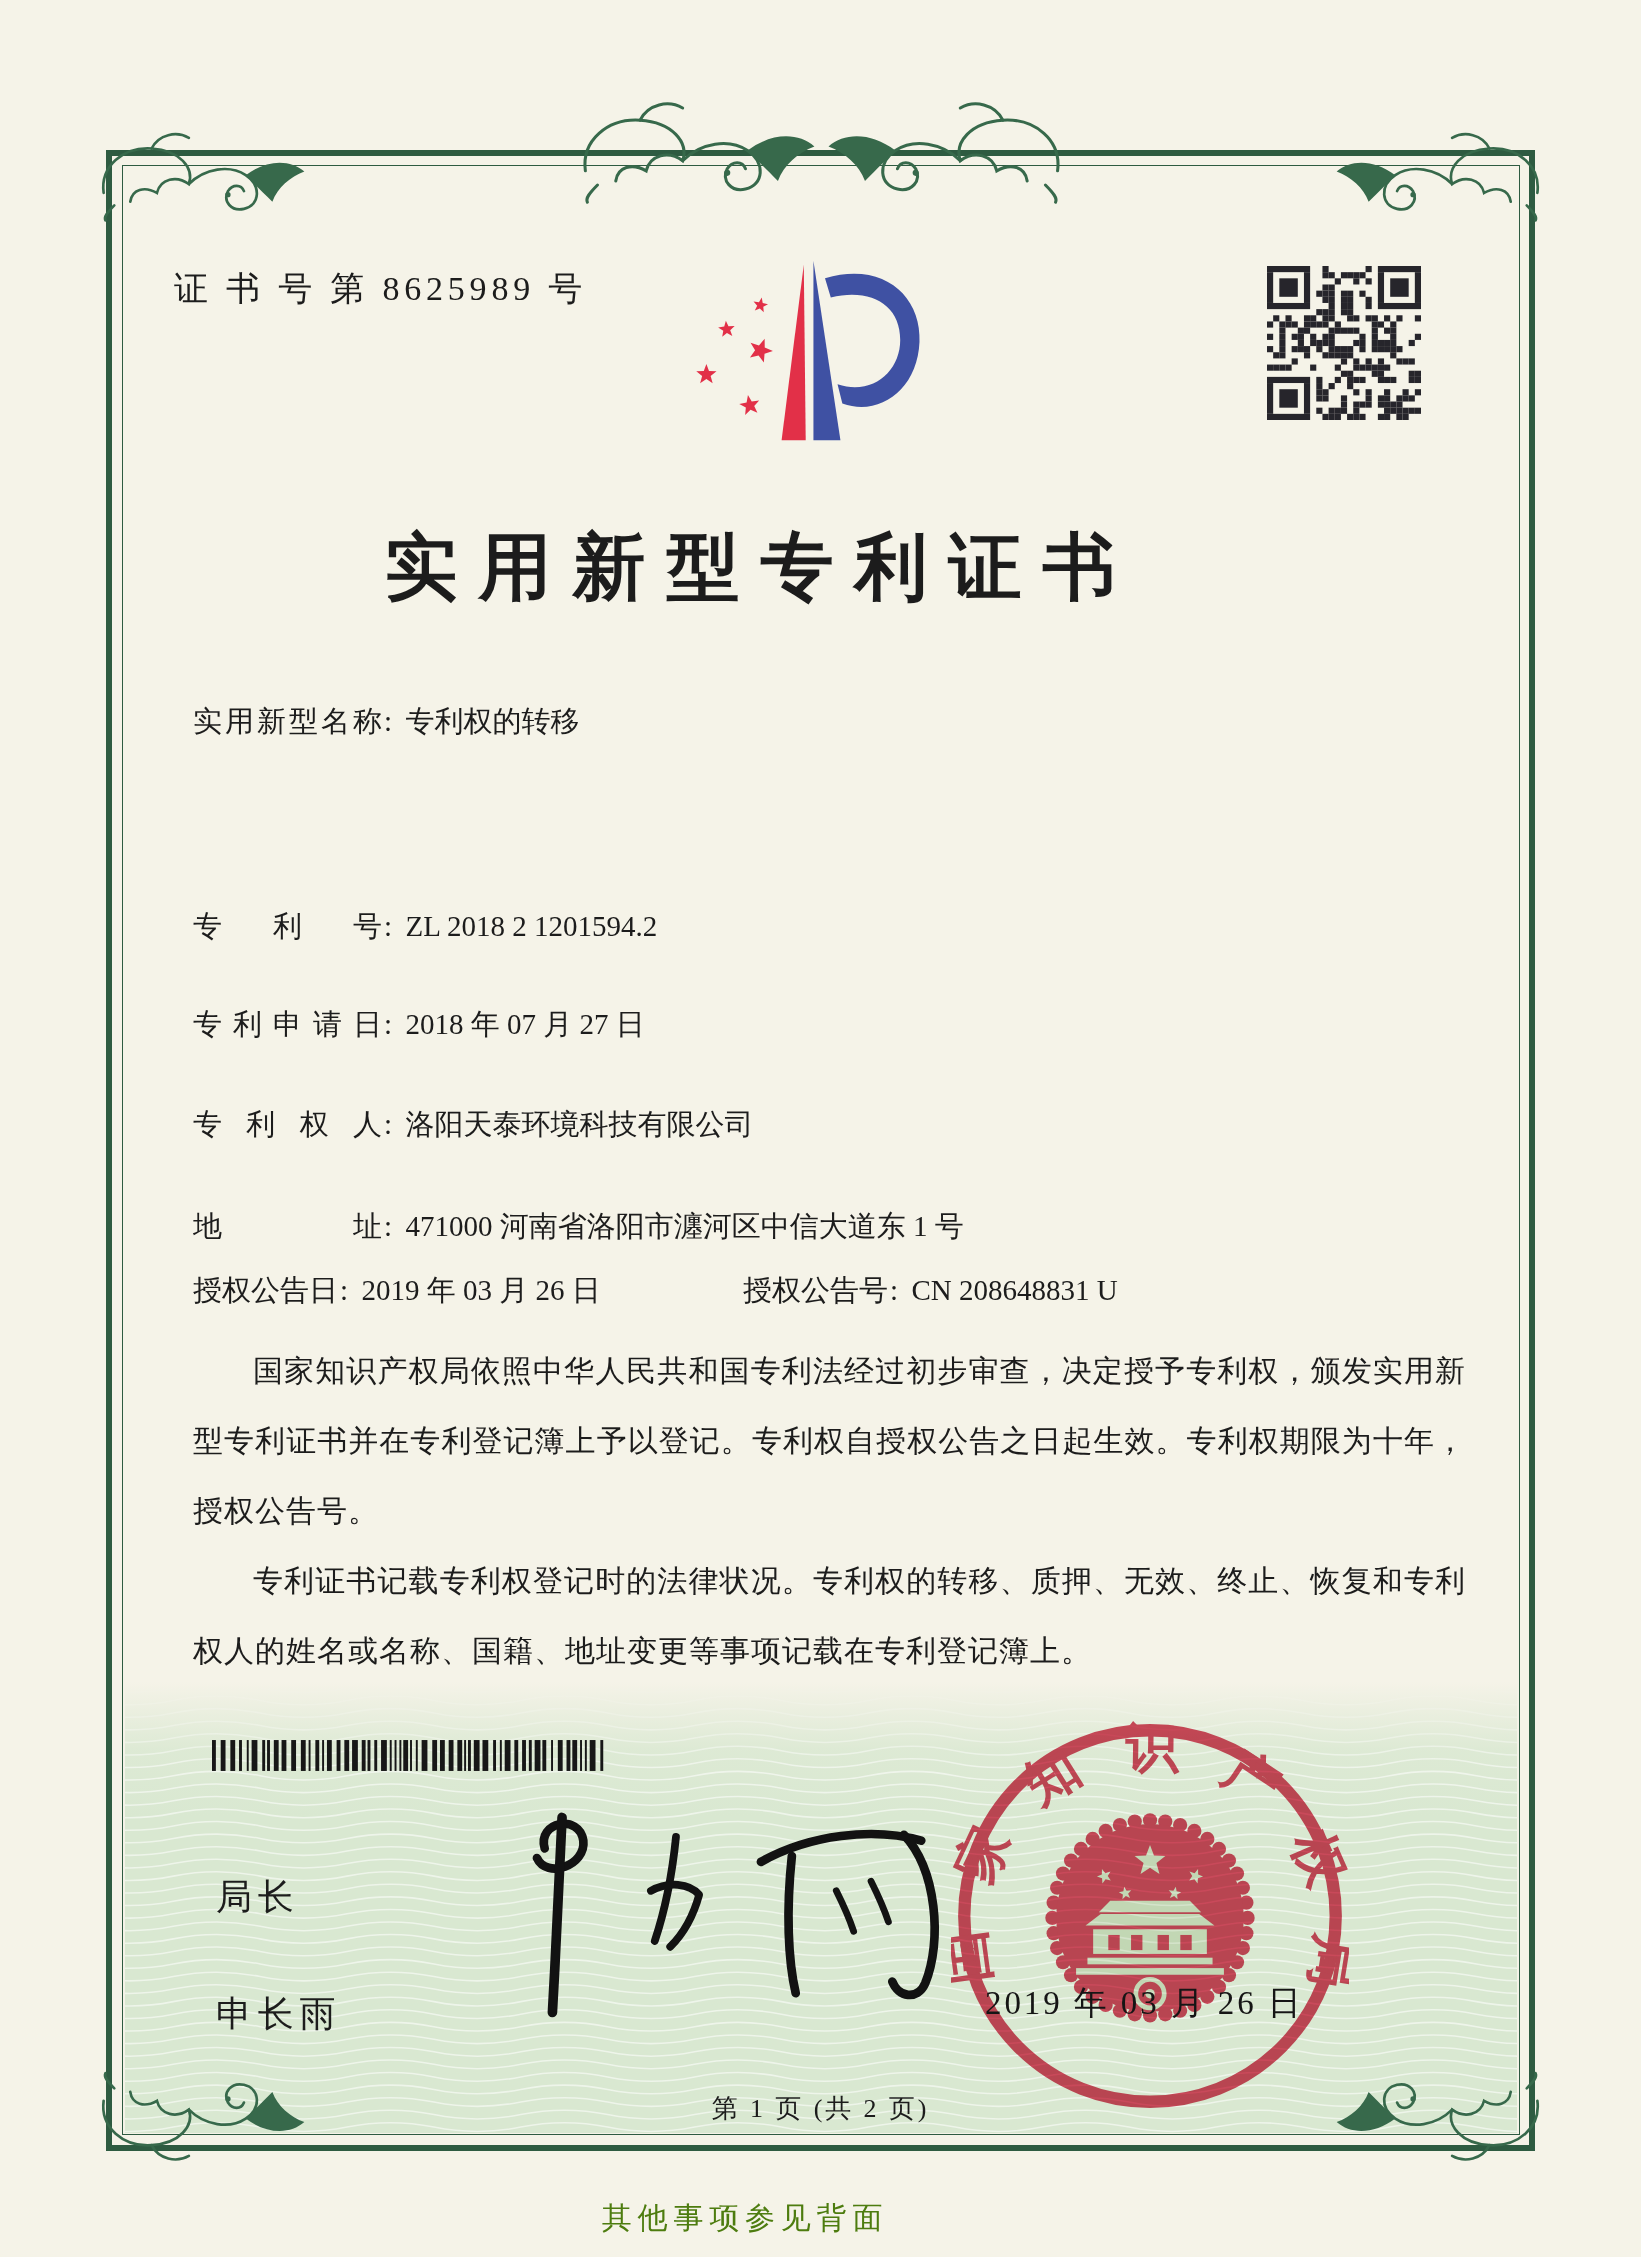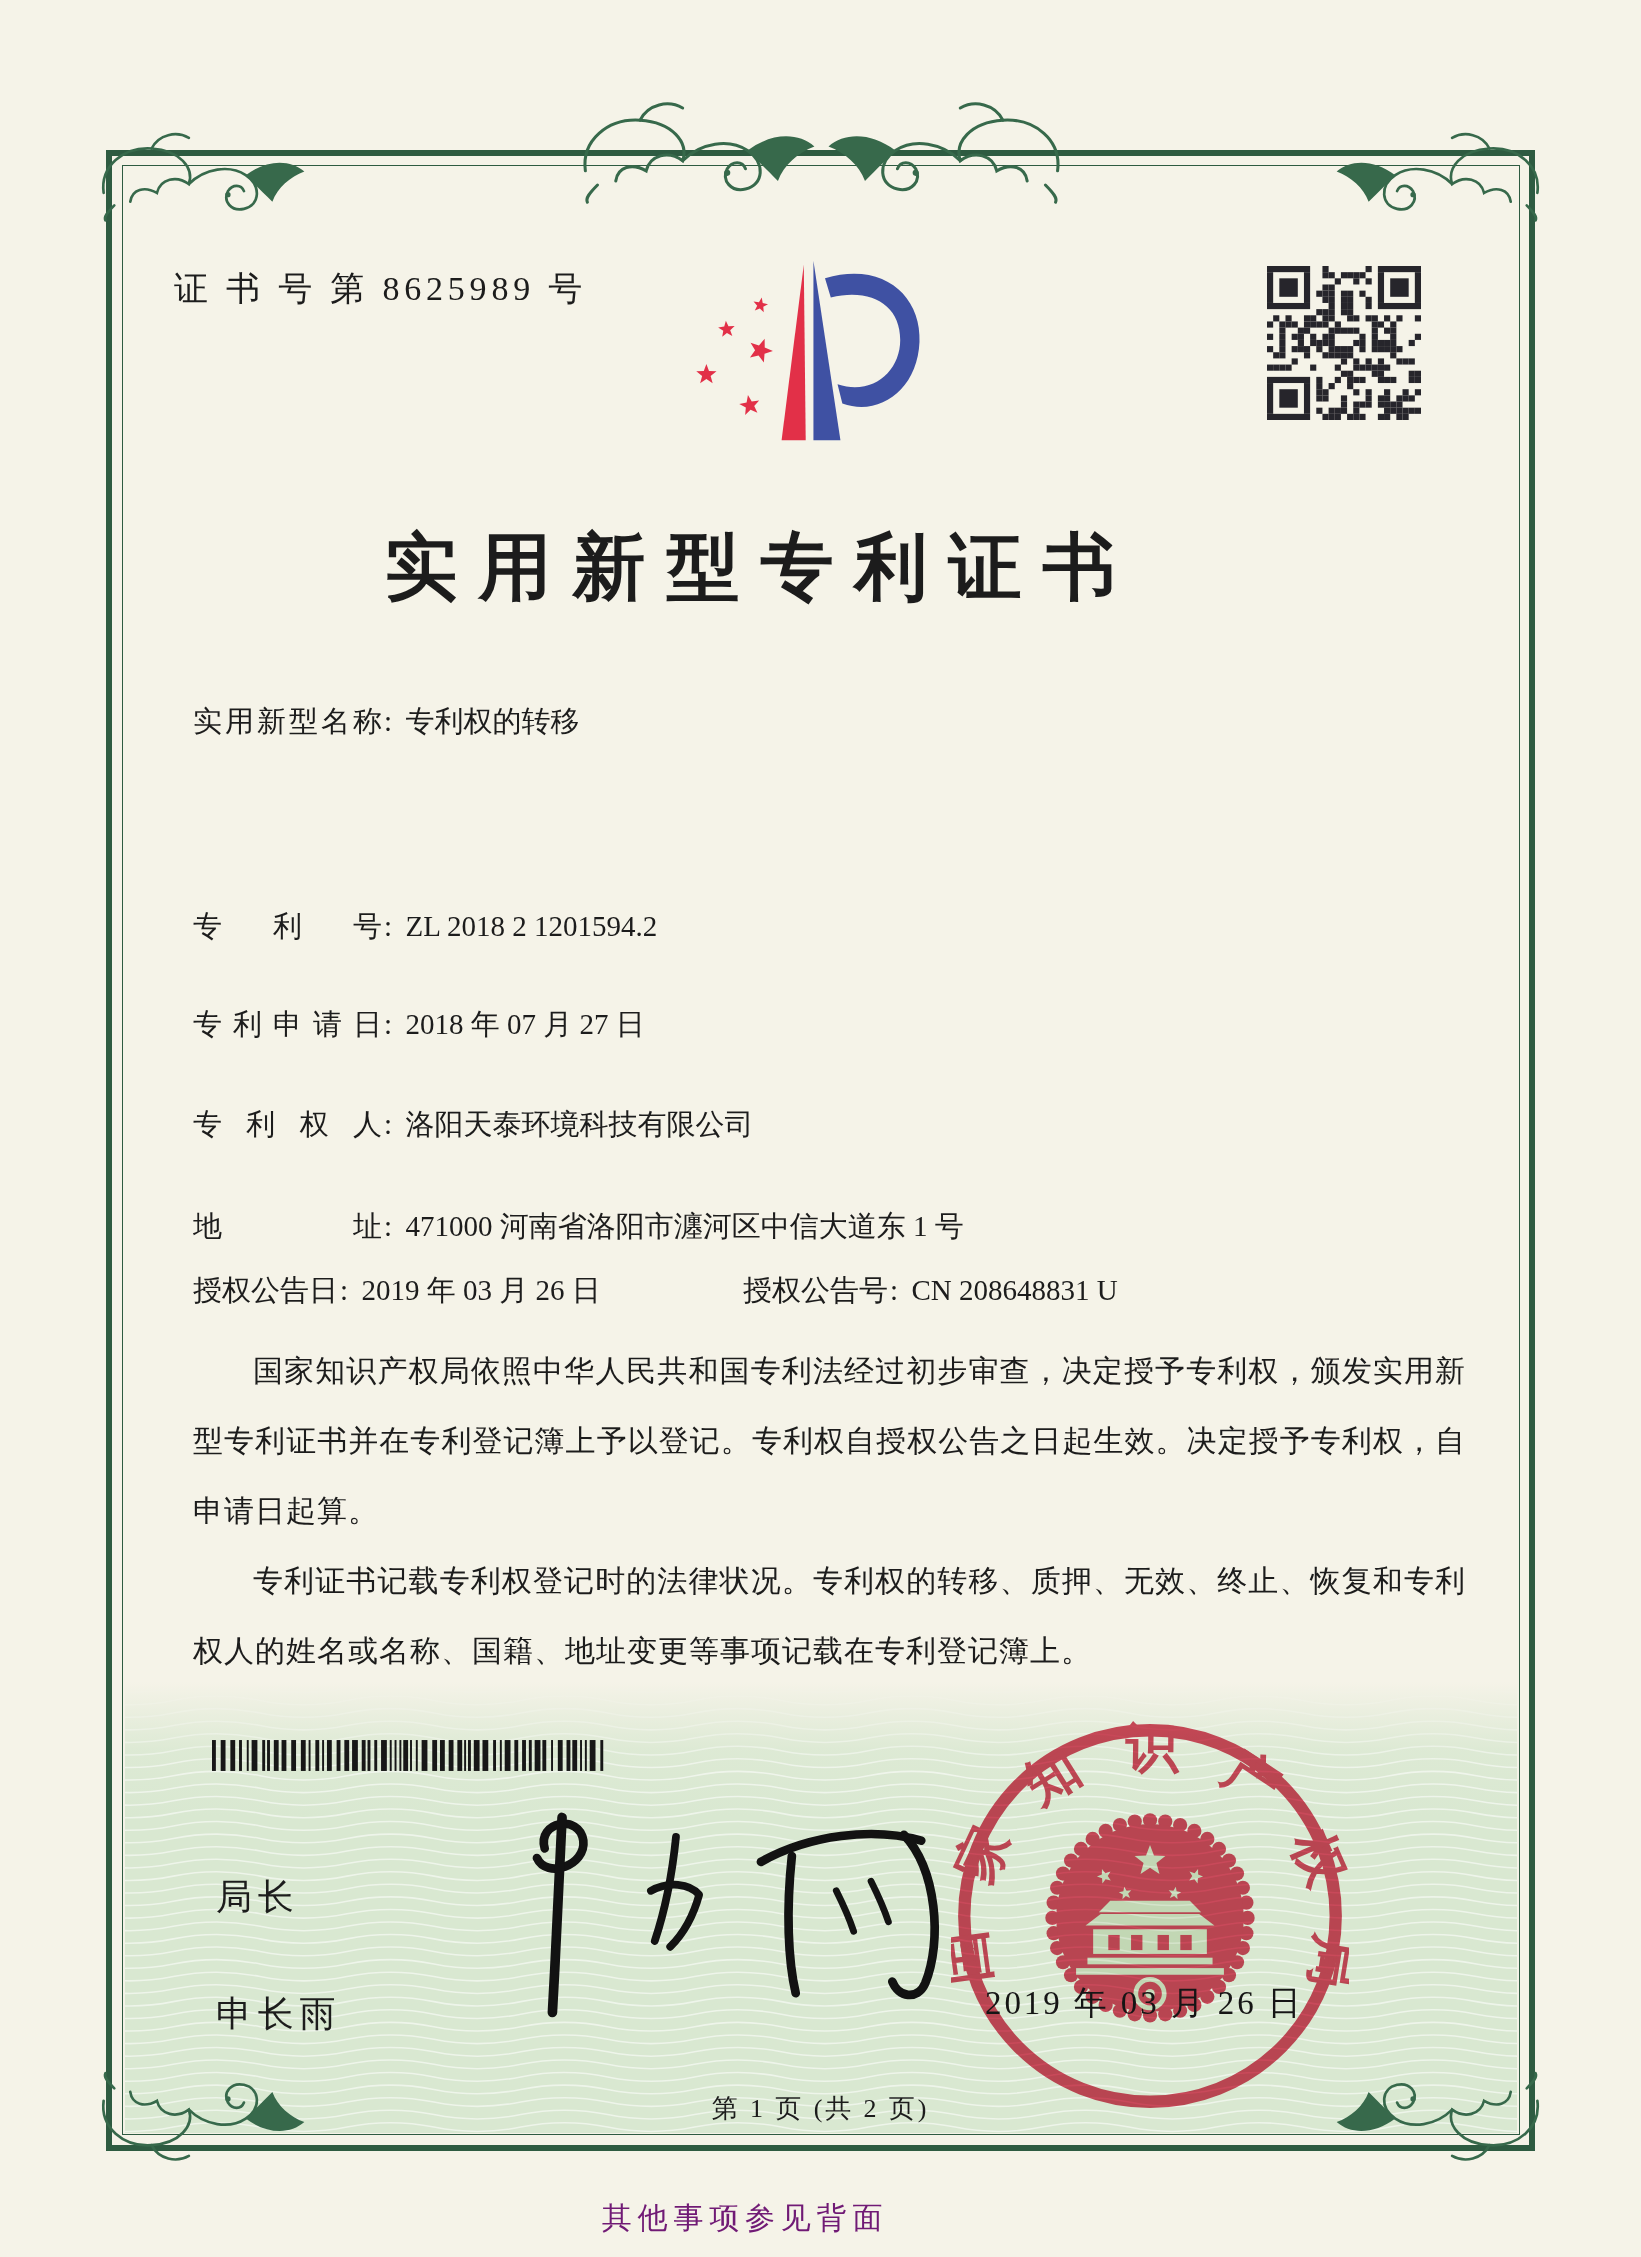--- a/index.html
+++ b/index.html
@@ -51,21 +51,21 @@
   .seal-red{fill:var(--seal_red);}
   .seal-kn{fill:#e3ecda;}
   .seal-text{font-family:"Liberation Serif","DejaVu Serif",serif;font-weight:bold;font-size:56px;fill:var(--seal_red);}
   .seal-date{left:985px;top:1981px;font-size:33px;letter-spacing:2.9px;color:#151515;}
 
   .qr-box rect{fill:#26252b;}
   .logo-red{fill:var(--logo_red);}
   .logo-blue{fill:var(--logo_blue);}
 
   .page-indicator{left:0;top:2091px;width:1641px;text-align:center;font-size:26px;letter-spacing:2.9px;}
-  .footer-note{left:0;top:2198px;width:1490px;text-align:center;font-size:30px;letter-spacing:5.8px;color:#701a75;}
+  .footer-note{left:0;top:2198px;width:1490px;text-align:center;font-size:30px;letter-spacing:5.8px;color:#4d7c0f;}
 </style>
 </head>
 <body>
 
 <div id="page">
 
   <div class="abs frame-outer"></div>
   <div class="abs frame-inner"></div>
 
   <div class="abs green-zone">
@@ -378,21 +378,21 @@
   <div class="abs field-row" style="top:1207px;">
     <span class="f-label">地址</span><span class="f-colon">:</span><span>471000  河南省洛阳市瀍河区中信大道东 1 号</span>
   </div>
 
   <div class="abs grant-row">
     <span>授权公告日</span><span class="f-colon">:</span><span>2019 年 03 月 26 日</span>
     <span class="grant-no"><span>授权公告号</span><span class="f-colon">:</span><span>CN 208648831 U</span></span>
   </div>
 
   <div class="abs bodytext">
-    <p>国家知识产权局依照中华人民共和国专利法经过初步审查，决定授予专利权，颁发实用新型专利证书并在专利登记簿上予以登记。专利权自授权公告之日起生效。决定授予专利权，自申请日起算。</p>
+    <p>国家知识产权局依照中华人民共和国专利法经过初步审查，决定授予专利权，颁发实用新型专利证书并在专利登记簿上予以登记。专利权自授权公告之日起生效。专利权期限为十年，授权公告号。</p>
     <p>专利证书记载专利权登记时的法律状况。专利权的转移、质押、无效、终止、恢复和专利权人的姓名或名称、国籍、地址变更等事项记载在专利登记簿上。</p>
   </div>
 
   <svg id="barcode" class="abs barcode-box" width="398" height="31" viewBox="0 0 412 32" style="left: 212px; top: 1740px;">
       <rect x="0" y="0" width="4" height="32"></rect>
       <rect x="9" y="0" width="5" height="32"></rect>
       <rect x="19" y="0" width="5" height="32"></rect>
       <rect x="28" y="0" width="3" height="32"></rect>
       <rect x="36" y="0" width="2" height="32"></rect>
       <rect x="41" y="0" width="6" height="32"></rect>

